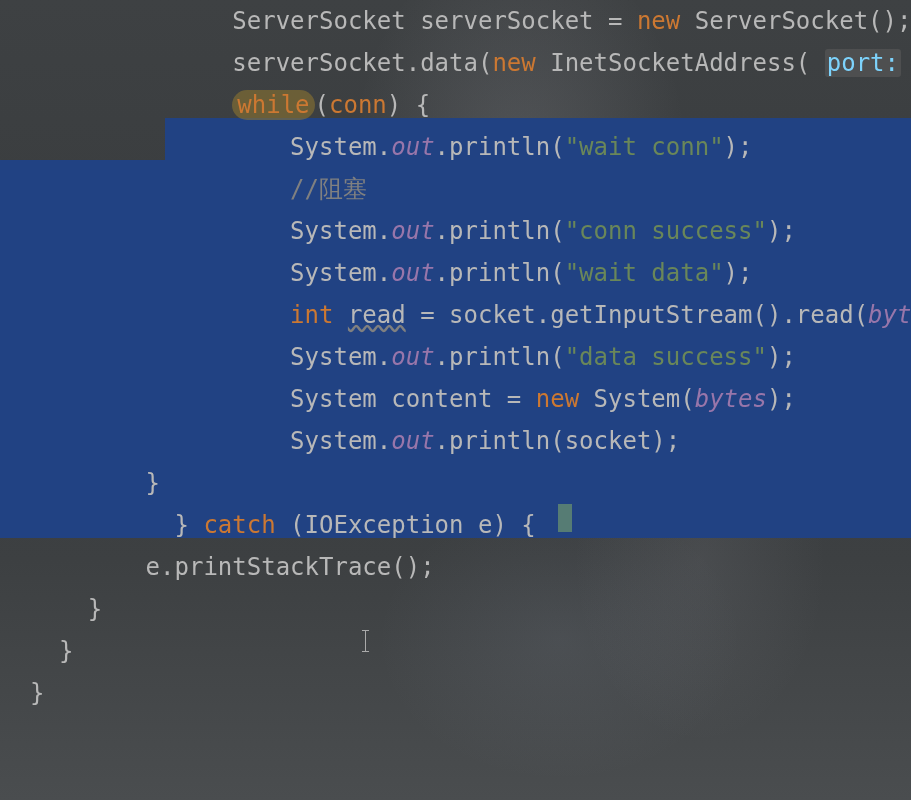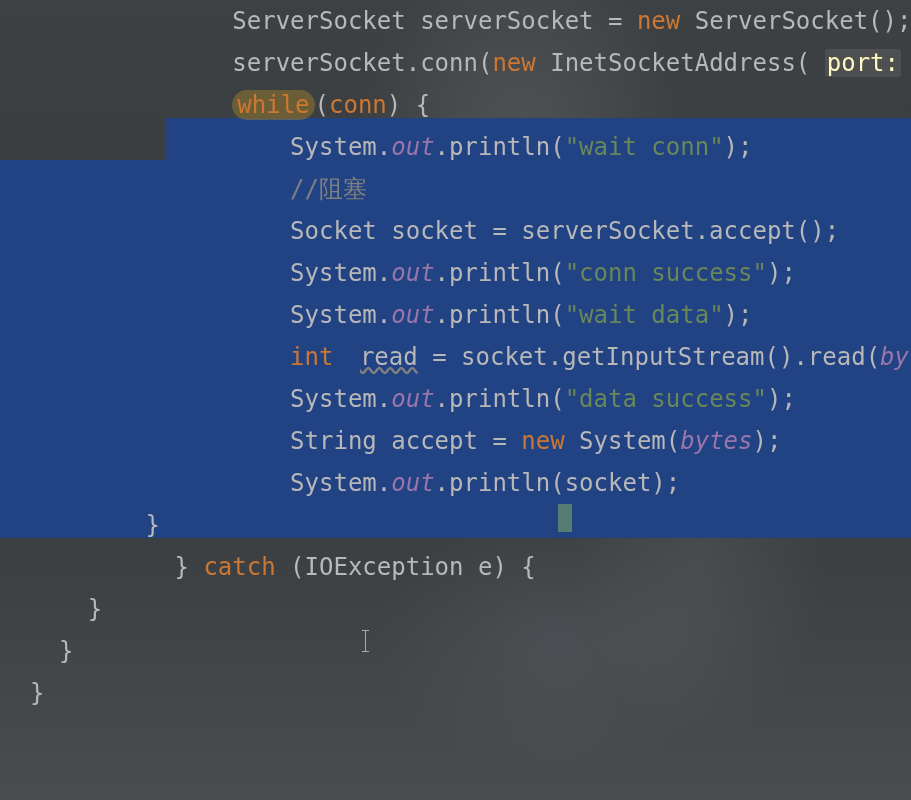--- a/index.html
+++ b/index.html
@@ -46,22 +46,22 @@
   .code {
     position: relative;
     z-index: 2;
   }
   
   .kw   { color: #cc7832; }       
   .id   { color: #b8b8b8; }       
   .fld  { color: #9876aa; font-style: italic; }  
   .str  { color: #6a8759; }       
   .cmt  { color: #808080; }       
-  .paramHint { background: rgba(90,90,90,0.6); color:#fef9c3; padding:0 2px; border-radius:3px;}
-  .wavy { text-decoration: underline wavy #808080; margin-left: 12px; }
+  .paramHint { background: rgba(90,90,90,0.6); color:#7dd3fc; padding:0 2px; border-radius:3px;}
+  .wavy { text-decoration: underline wavy #808080; }
   .hlKeyword {
     background: rgba(146,120,48,0.55);
     padding: 1px 5px;
     border-radius: 15px;
   }
   
   .sel-bg {
     position: absolute;
     background: #214283;
     z-index: 1;
@@ -109,21 +109,21 @@
   <div class="line">
     <span class="gutter"></span>
     <span class="code">
       <span class="id">        ServerSocket serverSocket = </span><span class="kw">new</span><span class="id"> ServerSocket();</span>
     </span>
   </div>
 
   <div class="line">
     <span class="gutter"></span>
     <span class="code">
-      <span class="id">        serverSocket.conn(</span><span class="kw">new</span><span class="id"> InetSocketAddress( </span><span class="paramHint">port:</span><span class="id"> </span>
+      <span class="id">        serverSocket.data(</span><span class="kw">new</span><span class="id"> InetSocketAddress( </span><span class="paramHint">port:</span><span class="id"> </span>
     </span>
   </div>
 
   <div class="line">
     <span class="gutter"></span>
     <span class="code">
       <span class="id">        </span><span class="kw hlKeyword">while</span><span class="id">(</span><span class="kw">conn</span><span class="id">) {</span>
     </span>
   </div>
 
@@ -134,26 +134,20 @@
     </span>
   </div>
 
   <div class="line">
     <span class="gutter"></span>
     <span class="code">
       <span class="id">            </span><span class="cmt">//阻塞</span>
     </span>
   </div>
 
-  <div class="line">
-    <span class="gutter"></span>
-    <span class="code">
-      <span class="id">            Socket socket = serverSocket.accept();</span>
-    </span>
-  </div>
 
   <div class="line">
     <span class="gutter"></span>
     <span class="code">
       <span class="id">            System.</span><span class="fld">out</span><span class="id">.println(</span><span class="str">"conn success"</span><span class="id">);</span>
     </span>
   </div>
 
   <div class="line">
     <span class="gutter"></span>
@@ -173,21 +167,21 @@
   <div class="line">
     <span class="gutter"></span>
     <span class="code">
       <span class="id">            System.</span><span class="fld">out</span><span class="id">.println(</span><span class="str">"data success"</span><span class="id">);</span>
     </span>
   </div>
 
   <div class="line">
     <span class="gutter"></span>
     <span class="code">
-      <span class="id">            String accept = </span><span class="kw">new</span><span class="id"> System(</span><span class="fld">bytes</span><span class="id">);</span>
+      <span class="id">            System content = </span><span class="kw">new</span><span class="id"> System(</span><span class="fld">bytes</span><span class="id">);</span>
     </span>
   </div>
 
   <div class="line">
     <span class="gutter">
       <span class="bulb">💡</span>
     </span>
     <span class="code">
       <span class="id">            System.</span><span class="fld">out</span><span class="id">.println(socket);</span>
     </span>
@@ -198,20 +192,24 @@
     <span class="code"><span class="id">        }</span></span>
   </div>
 
   <div class="line">
     <span class="gutter"></span>
     <span class="code">
       <span class="id">    } </span><span class="kw">catch</span><span class="id"> (IOException e) {</span>
     </span>
   </div>
 
+  <div class="line">
+    <span class="gutter"></span>
+    <span class="code"><span class="id">        e.printStackTrace();</span></span>
+  </div>
 
   <div class="line">
     <span class="gutter"></span>
     <span class="code"><span class="id">    }</span></span>
   </div>
 
   <div class="line">
     <span class="gutter"></span>
     <span class="code"><span class="id">  }</span></span>
   </div>

